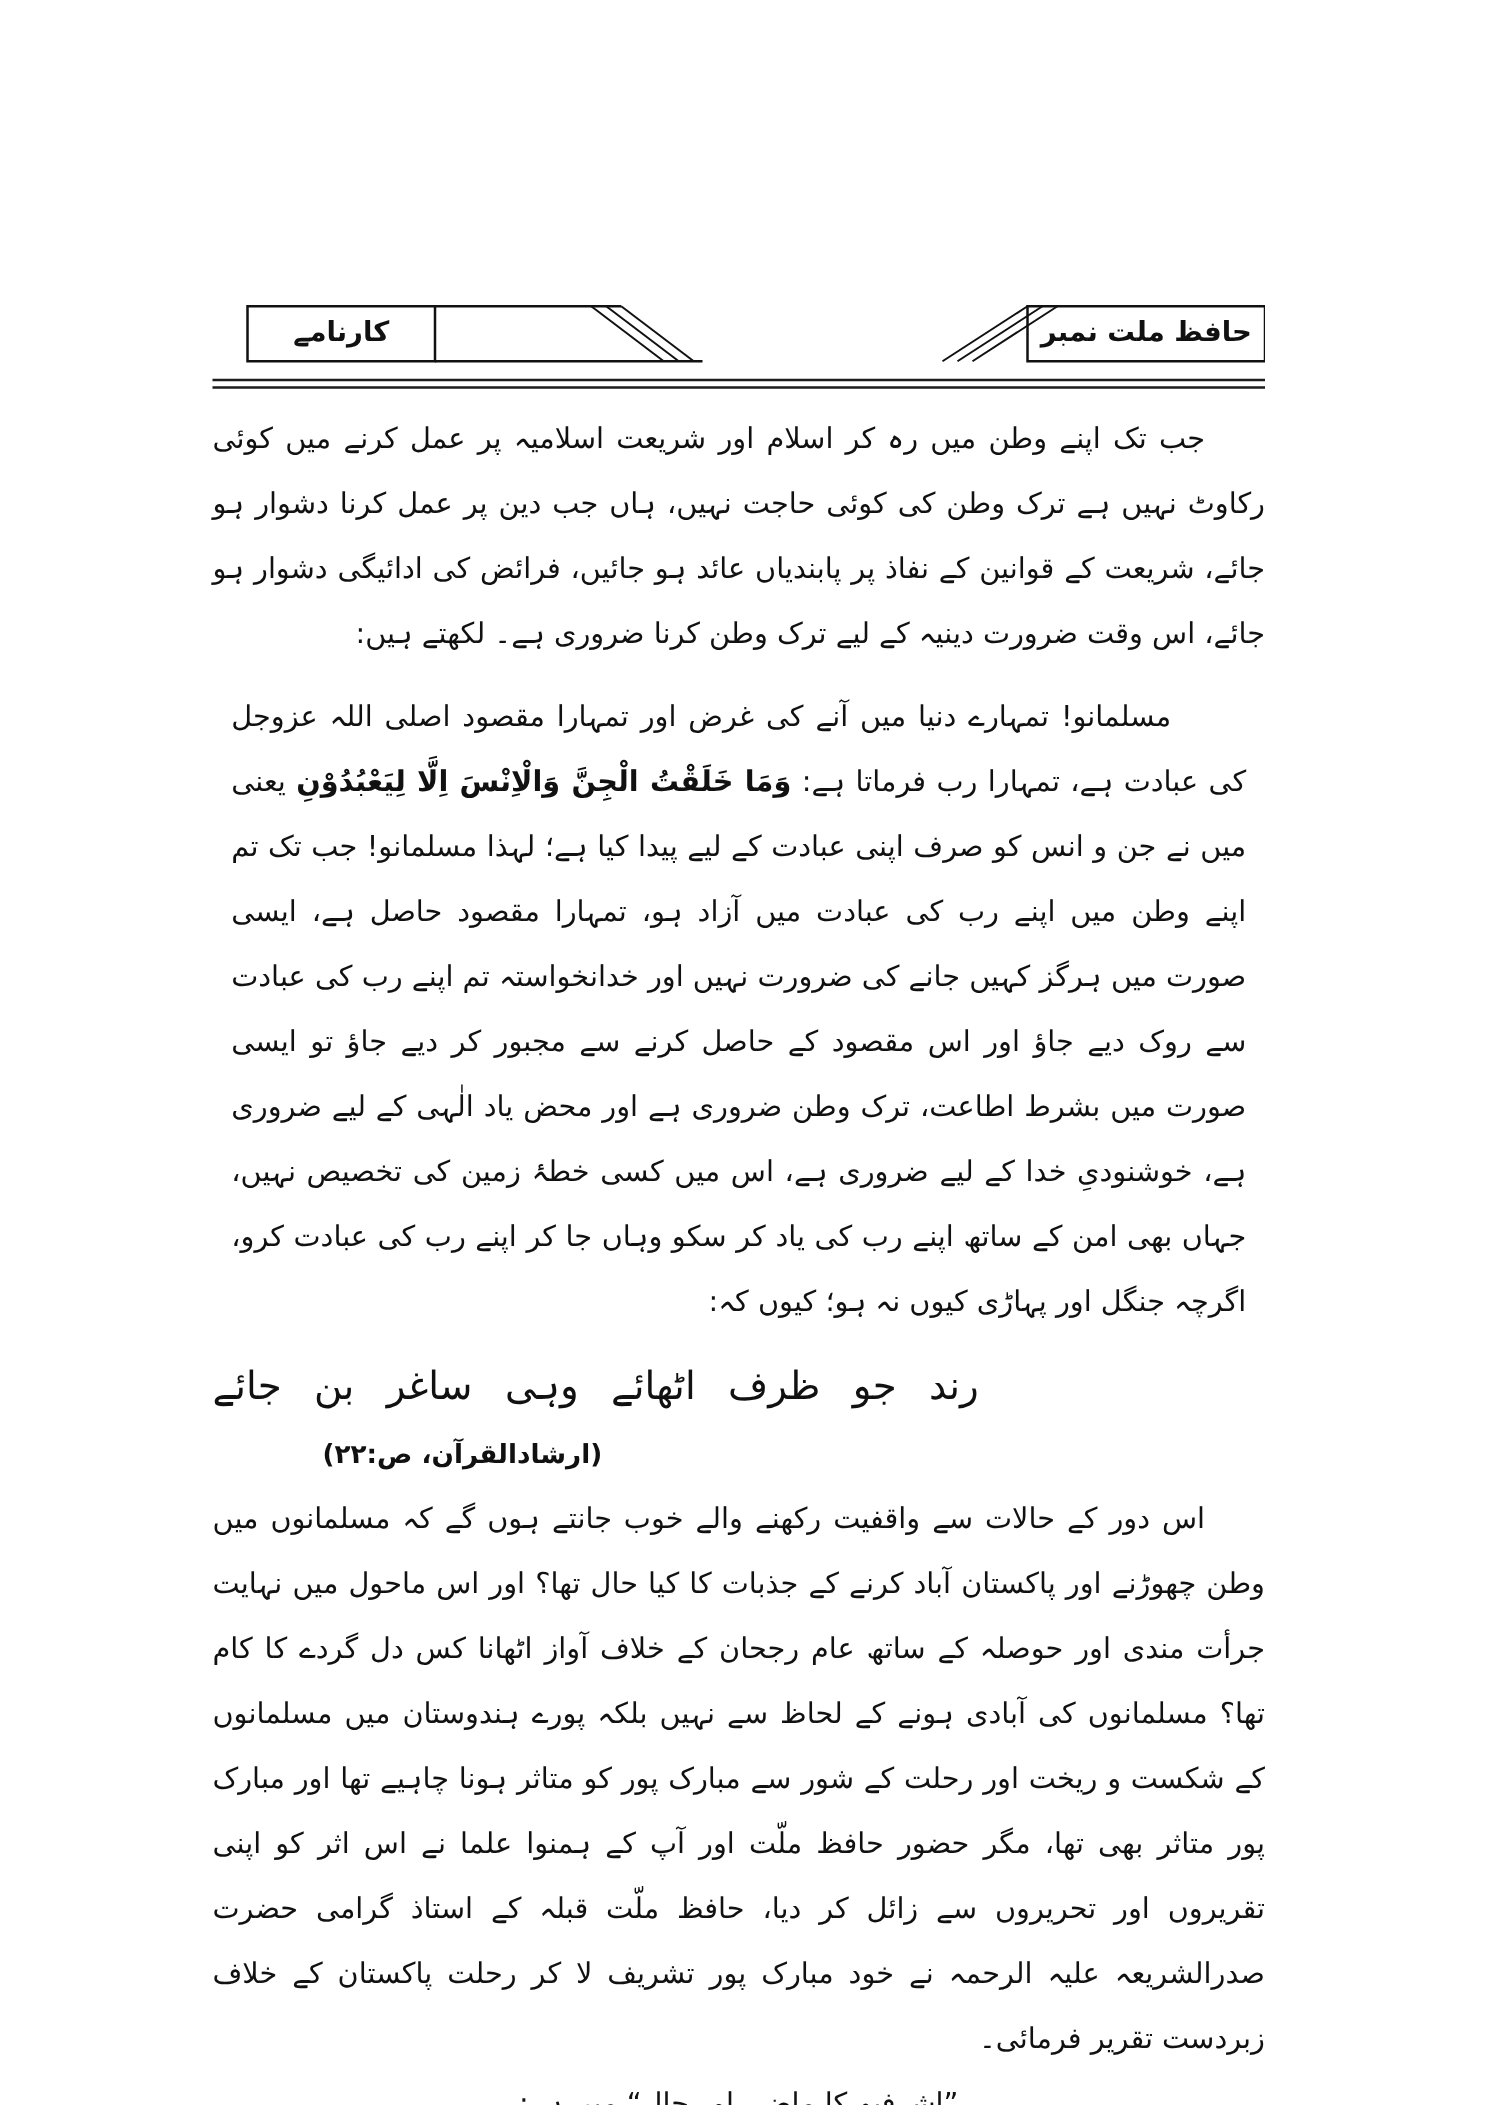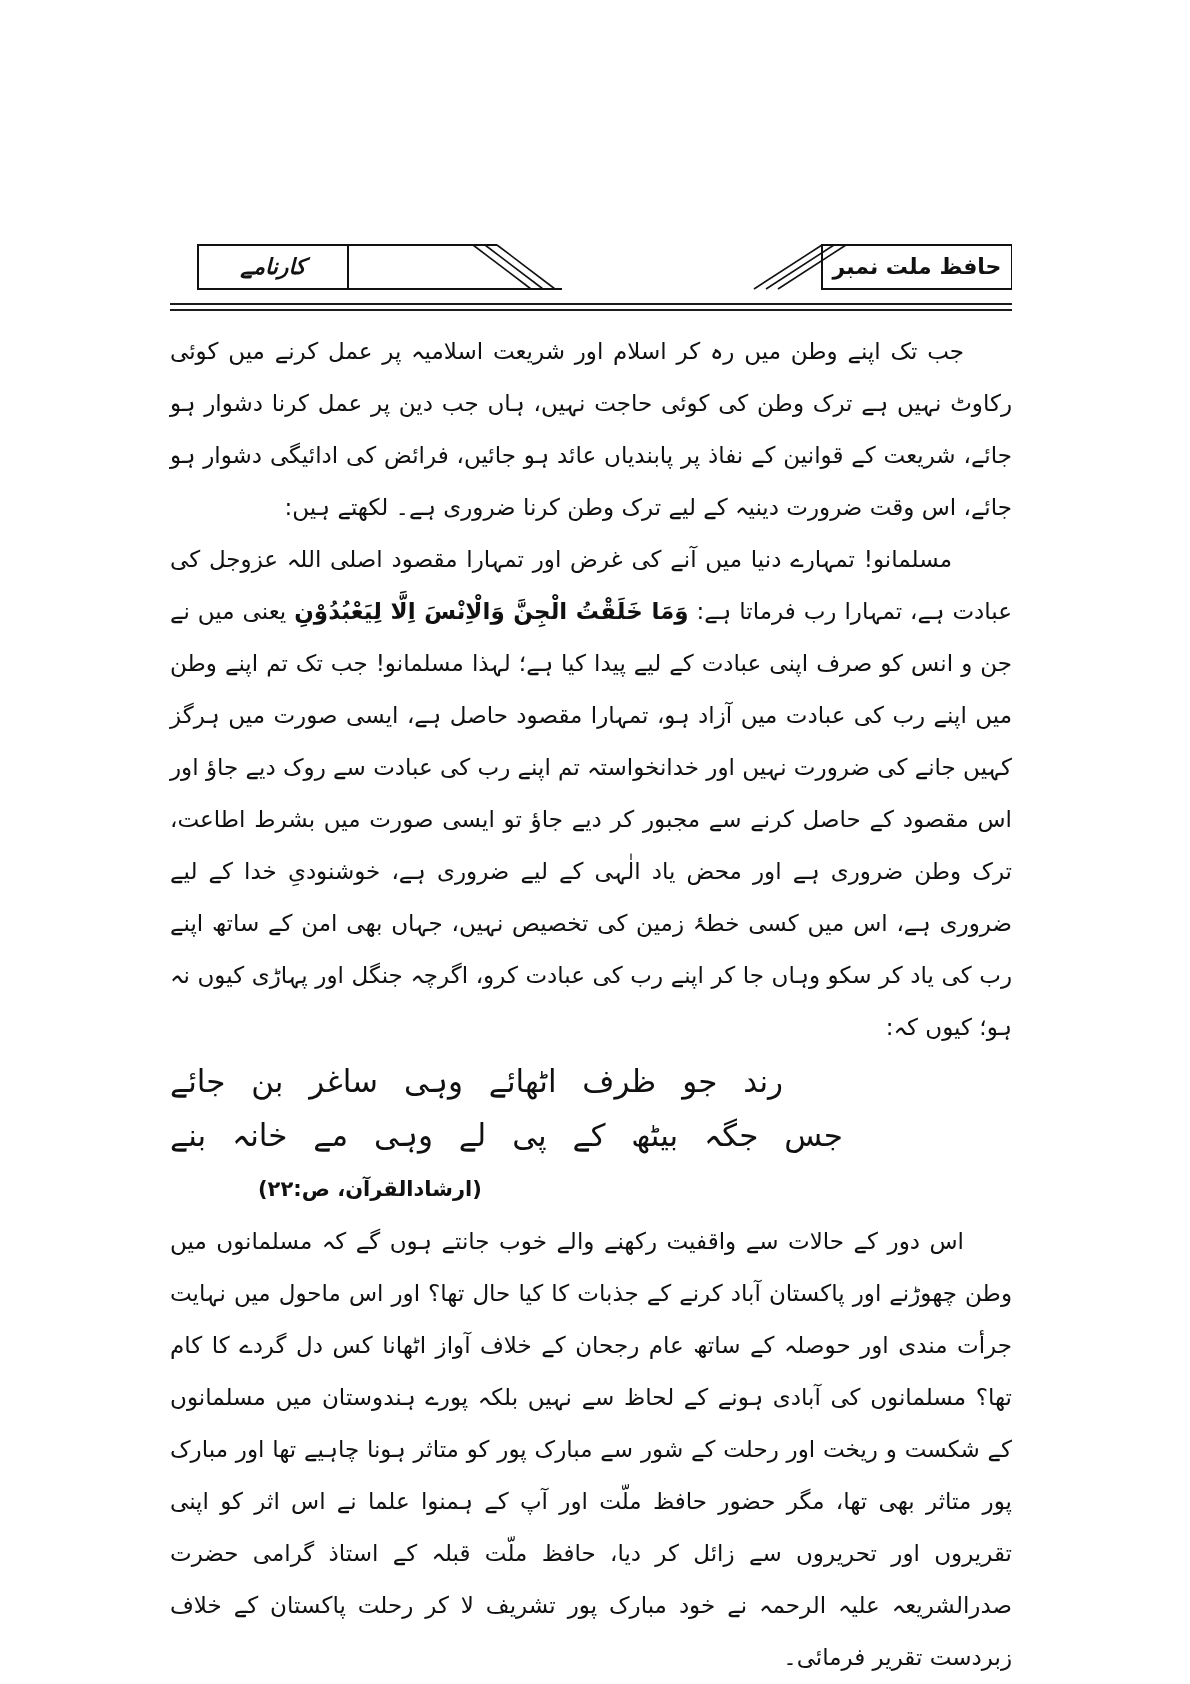--- a/index.html
+++ b/index.html
@@ -36,21 +36,20 @@
     position: absolute;
     left: 28px;
     top: 17px;
     width: 150px;
     height: 60px;
     line-height: 44px;
     text-align: center;
     font-size: 22px;
     font-weight: bold;
     direction: rtl;
-    font-style: italic;
   }
   .banner-label-right {
     position: absolute;
     left: 652px;
     top: 17px;
     width: 190px;
     height: 28px;
     line-height: 44px;
     text-align: center;
     font-size: 22px;
@@ -80,21 +79,21 @@
     margin-top: 14px;
     font-size: 23px;
     line-height: 52px;
     text-align: justify;
   }
   .para {
     margin: 0;
     text-indent: 48px;
   }
   .quote {
-    margin: 0;
+    margin: 15px;
     text-indent: 60px;
   }
   .arabic {
     font-weight: bold;
   }
   .verse-line {
     margin: 2px 0;
     text-align: left;
     text-indent: 0;
     word-spacing: 16px;
@@ -144,21 +143,20 @@
 
     <div class="double-rule"></div>
 
     <div class="body-text">
 
       <p class="para">جب تک اپنے وطن میں رہ کر اسلام اور شریعت اسلامیہ پر عمل کرنے میں کوئی رکاوٹ نہیں ہے ترک وطن کی کوئی حاجت نہیں، ہاں جب دین پر عمل کرنا دشوار ہو جائے، شریعت کے قوانین کے نفاذ پر پابندیاں عائد ہو جائیں، فرائض کی ادائیگی دشوار ہو جائے، اس وقت ضرورت دینیہ کے لیے ترک وطن کرنا ضروری ہے۔ لکھتے ہیں:</p>
 
       <p class="quote"><span>مسلمانو! تمہارے دنیا میں آنے کی غرض اور تمہارا مقصود اصلی اللہ عزوجل کی عبادت ہے، تمہارا رب فرماتا ہے: </span><span class="arabic">وَمَا خَلَقْتُ الْجِنَّ وَالْاِنْسَ اِلَّا لِیَعْبُدُوْنِ</span><span> یعنی میں نے جن و انس کو صرف اپنی عبادت کے لیے پیدا کیا ہے؛ لہذا مسلمانو! جب تک تم اپنے وطن میں اپنے رب کی عبادت میں آزاد ہو، تمہارا مقصود حاصل ہے، ایسی صورت میں ہرگز کہیں جانے کی ضرورت نہیں اور خدانخواستہ تم اپنے رب کی عبادت سے روک دیے جاؤ اور اس مقصود کے حاصل کرنے سے مجبور کر دیے جاؤ تو ایسی صورت میں بشرط اطاعت، ترک وطن ضروری ہے اور محض یاد الٰہی کے لیے ضروری ہے، خوشنودیِ خدا کے لیے ضروری ہے، اس میں کسی خطۂ زمین کی تخصیص نہیں، جہاں بھی امن کے ساتھ اپنے رب کی یاد کر سکو وہاں جا کر اپنے رب کی عبادت کرو، اگرچہ جنگل اور پہاڑی کیوں نہ ہو؛ کیوں کہ:</span></p>
 
       <p class="verse-line">رند جو ظرف اٹھائے وہی ساغر بن جائے</p>
-      <p class="verse-line">جس جگہ بیٹھ کے پی لے وہی مے خانہ بنے</p>
 
       <p class="citation">(ارشادالقرآن، ص:۲۲)</p>
 
       <p class="para">اس دور کے حالات سے واقفیت رکھنے والے خوب جانتے ہوں گے کہ مسلمانوں میں وطن چھوڑنے اور پاکستان آباد کرنے کے جذبات کا کیا حال تھا؟ اور اس ماحول میں نہایت جرأت مندی اور حوصلہ کے ساتھ عام رجحان کے خلاف آواز اٹھانا کس دل گردے کا کام تھا؟ مسلمانوں کی آبادی ہونے کے لحاظ سے نہیں بلکہ پورے ہندوستان میں مسلمانوں کے شکست و ریخت اور رحلت کے شور سے مبارک پور کو متاثر ہونا چاہیے تھا اور مبارک پور متاثر بھی تھا، مگر حضور حافظ ملّت اور آپ کے ہمنوا علما نے اس اثر کو اپنی تقریروں اور تحریروں سے زائل کر دیا، حافظ ملّت قبلہ کے استاذ گرامی حضرت صدرالشریعہ علیہ الرحمہ نے خود مبارک پور تشریف لا کر رحلت پاکستان کے خلاف زبردست تقریر فرمائی۔</p>
 
       <p class="closing-line">”اشرفیہ کا ماضی اور حال“ میں ہے:</p>
 
     </div>
   </div>
 </div>

